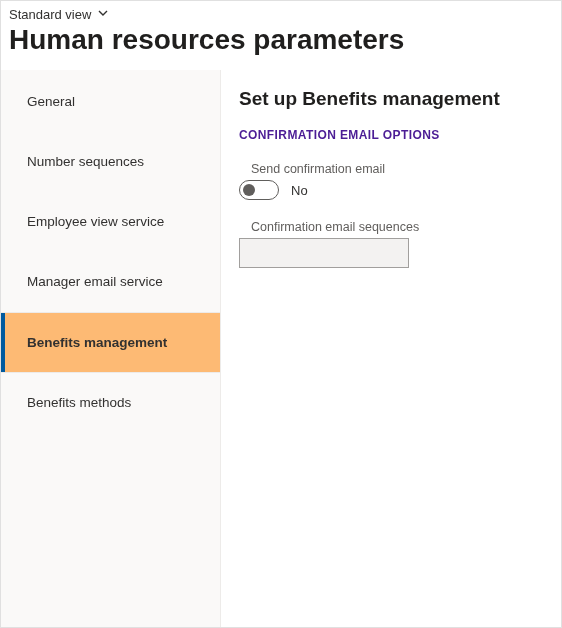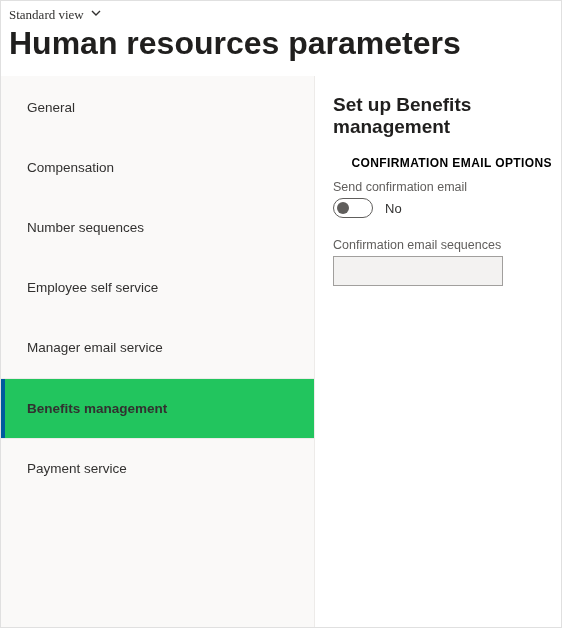--- a/index.html
+++ b/index.html
@@ -13,85 +13,84 @@
       overflow: hidden;
     }
     .header-row {
       display: flex;
       align-items: center;
       gap: 6px;
       padding: 6px 4px 0 8px;
       font-size: 13px;
       color: #323130;
       cursor: pointer;
-      font-family: Liberation Serif, serif;
     }
     .header-row svg { width: 12px; height: 12px; }
     .page-title {
-      font-size: 32px;
+      font-size: 28px;
       font-weight: 600;
       padding: 2px 8px 14px 8px;
       color: #201f1e;
     }
     .content {
       display: flex;
       height: calc(100% - 68px);
     }
     .sidebar {
-      width: 314px;
+      width: 220px;
       border-right: 1px solid #edebe9;
       padding-top: 2px;
       background: #faf9f8;
     }
     .sidebar-item {
       padding: 22px 14px 22px 26px;
       font-size: 13.5px;
       color: #323130;
       cursor: pointer;
       position: relative;
       border-bottom: 1px solid transparent;
     }
     .sidebar-item.selected {
       font-weight: 600;
-      background: #22c55e;
+      background: #fdba74;
       border-top: 1px solid #edebe9;
       border-bottom: 1px solid #edebe9;
     }
     .sidebar-item.selected::before {
       content: "";
       position: absolute;
       left: 0;
       top: 0;
       bottom: 0;
       width: 4px;
       background: #005a9e;
     }
     .main {
       flex: 1;
-      padding: 18px 9px 18px 18px;
+      padding: 18px 18px 18px 18px;
     }
     .panel-title {
       font-size: 19px;
       font-weight: 600;
       color: #201f1e;
       margin-bottom: 18px;
     }
     .section-label {
       font-size: 12px;
       font-weight: 700;
       letter-spacing: 0.4px;
-      color: #000000;
-      margin-bottom: 10px;
-      text-align: right;
+      color: #4c1d95;
+      margin-bottom: 20px;
     }
     .field-label {
       font-size: 12.5px;
       color: #605e5c;
       margin-bottom: 4px;
       display: block;
+      margin-left: 12px;
     }
     .toggle-row {
       display: flex;
       align-items: center;
       gap: 12px;
       margin-bottom: 20px;
     }
     .toggle {
       width: 40px;
       height: 20px;
@@ -138,36 +137,33 @@
 </div>
 
 <h1 class="page-title">Human resources parameters</h1>
 
 <div class="content">
   <nav class="sidebar">
     <div class="sidebar-item">
       <span>General</span>
     </div>
     <div class="sidebar-item">
-      <span>Compensation</span>
-    </div>
-    <div class="sidebar-item">
       <span>Number sequences</span>
     </div>
     <div class="sidebar-item">
-      <span>Employee self service</span>
+      <span>Employee view service</span>
     </div>
     <div class="sidebar-item">
       <span>Manager email service</span>
     </div>
     <div class="sidebar-item selected">
       <span>Benefits management</span>
     </div>
     <div class="sidebar-item">
-      <span>Payment service</span>
+      <span>Benefits methods</span>
     </div>
   </nav>
 
   <main class="main">
     <h2 class="panel-title">Set up Benefits management</h2>
     <div class="section-label">CONFIRMATION EMAIL OPTIONS</div>
 
     <div class="field-group">
       <span class="field-label">Send confirmation email</span>
       <div class="toggle-row">

